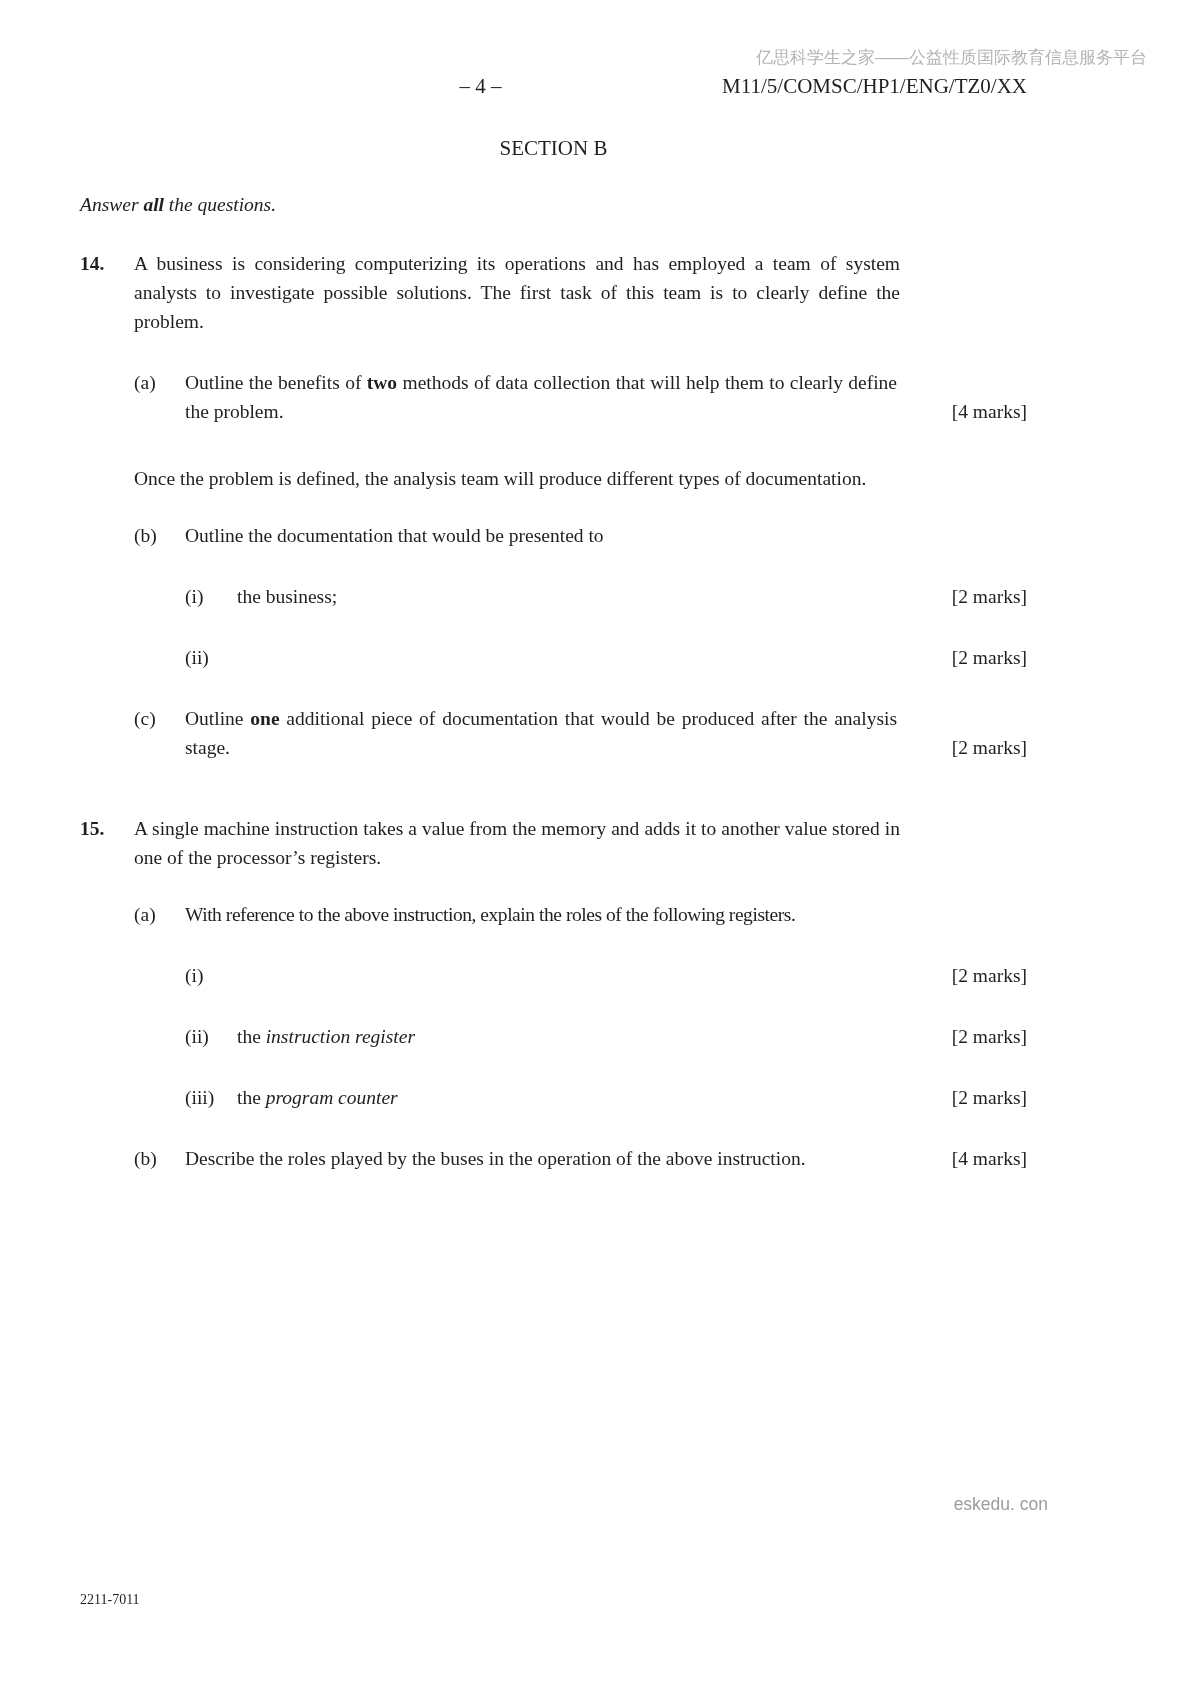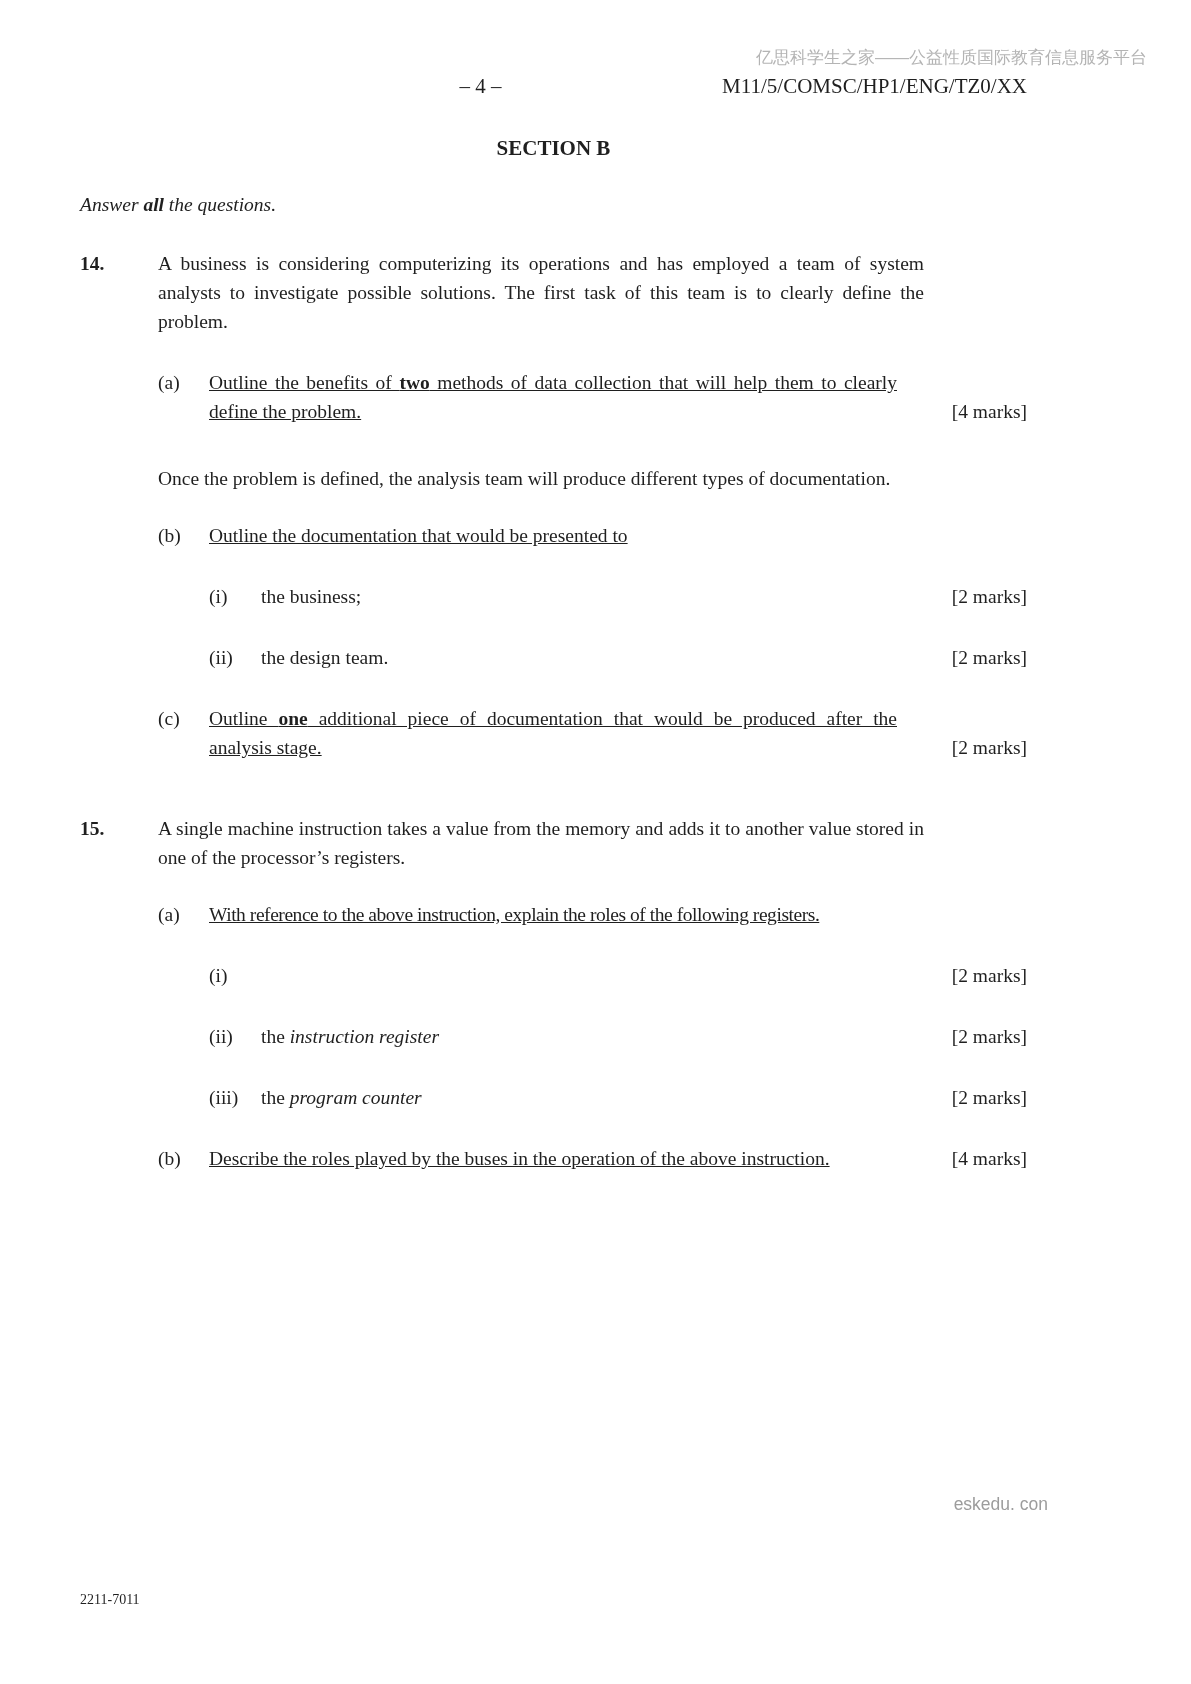--- a/index.html
+++ b/index.html
@@ -22,39 +22,39 @@
     padding-right:44px;
     font-family:"Liberation Sans", sans-serif;
     font-size:17px;
     color:#b4b4b4;
     line-height:24px;
   }
   .header-row{position:relative;height:28px;margin-top:2px;font-size:21px;line-height:28px;}
   .page-num{position:absolute;left:0;right:0;text-align:center;transform:translateX(-73px);}
   .paper-code{position:absolute;right:0;top:0;text-align:right;}
   
-  .section-title{margin-top:34px;text-align:center;font-weight:bold;font-size:21px;}
+  .section-title{margin-top:34px;text-align:center;font-weight:normal;font-size:21px;}
   .instruction{margin-top:27px;font-style:italic;}
   
-  .q{display:flex;margin-top:30px;gap:24px;}
+  .q{display:flex;margin-top:30px;}
   .q.q15{margin-top:52px;}
   .qnum{width:54px;font-weight:bold;flex:0 0 54px;}
   .qbody{flex:1;min-width:0;}
   .para{max-width:766px;text-align:justify;}
   .row{display:flex;margin-top:32px;}
   .row.gap38{margin-top:38px;}
   .row.gap28{margin-top:28px;}
   .rowmain{flex:1;min-width:0;}
   .marks{
     flex:0 0 130px;width:130px;text-align:right;
     align-self:flex-end;white-space:nowrap;
   }
   .sp{display:flex;}
   .sl{flex:0 0 51px;width:51px;}
-  .sb{flex:1;min-width:0;text-align:justify;text-decoration:underline;}
+  .sb{flex:1;min-width:0;text-align:justify;}
   .sb.noj{text-align:left;}
   .rp{display:flex;padding-left:51px;}
   .rl{flex:0 0 52px;width:52px;}
   .rb{flex:1;min-width:0;}
   .tight{letter-spacing:-0.45px;white-space:nowrap;text-align:left;}
   
   .footer-ref{position:absolute;left:80px;top:1585px;font-size:14px;}
   .footer-wm{
     position:absolute;right:143px;top:1490px;
     font-family:"Liberation Sans", sans-serif;
@@ -117,21 +117,20 @@
               <div class="rb">the business;</div>
             </div>
           </div>
           <div class="marks">[2 marks]</div>
         </div>
 
         <div class="row">
           <div class="rowmain">
             <div class="rp">
               <div class="rl">(ii)</div>
-              <div class="rb">the design team.</div>
             </div>
           </div>
           <div class="marks">[2 marks]</div>
         </div>
 
         <div class="row">
           <div class="rowmain">
             <div class="sp">
               <div class="sl">(c)</div>
               <div class="sb"><span>Outline </span><b>one</b><span> additional piece of documentation that would be produced after the analysis stage.</span></div>

